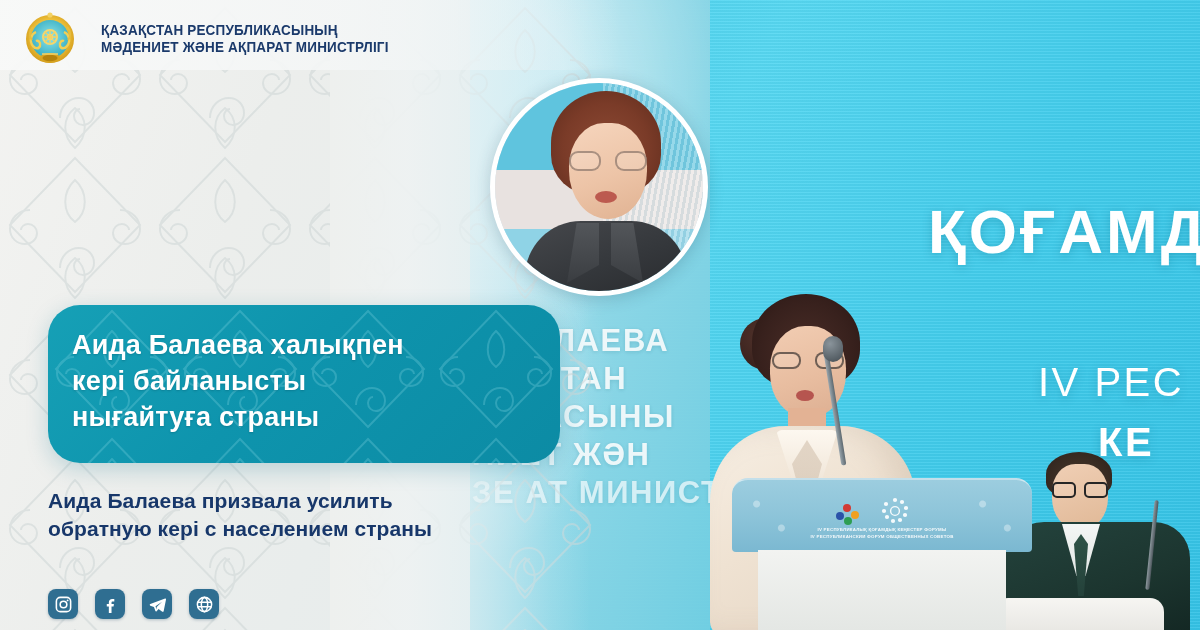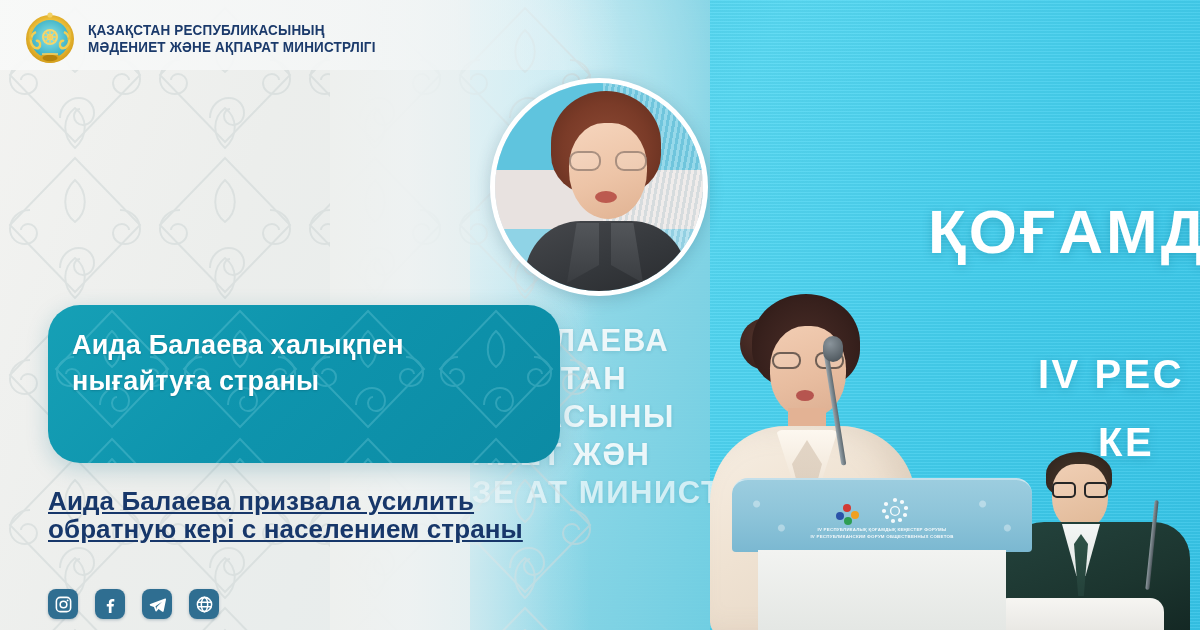--- a/index.html
+++ b/index.html
@@ -56,22 +56,22 @@
   .screen-text div:nth-child(5){ opacity:.72; }
 
   
   .led-title {
     position:absolute; left:548px; top:196px;
     font-size:62px; font-weight:700; letter-spacing:3px;
     color:#ffffff; white-space:nowrap;
     text-shadow:0 2px 10px rgba(0,90,120,.25);
   }
   .led-sub {
-    position:absolute; left:658px; top:352px;
-    font-size:40px; font-weight:700; letter-spacing:2.5px;
+    position:absolute; left:658px; top:360px;
+    font-size:40px; font-weight:400; letter-spacing:2.5px;
     color:#ffffff; white-space:nowrap;
     text-shadow:0 2px 10px rgba(0,90,120,.25);
   }
   .led-sub2 {
     position:absolute; left:718px; top:420px;
     font-size:40px; font-weight:700; letter-spacing:2.5px;
     color:#ffffff; white-space:nowrap;
     text-shadow:0 2px 10px rgba(0,90,120,.25);
   }
 
@@ -258,21 +258,21 @@
     background:linear-gradient(to right,
       rgba(248,249,248,.96) 0%,
       rgba(244,246,246,.90) 55%,
       rgba(234,244,247,.35) 88%,
       rgba(225,242,248,0) 100%);
   }
 
   
   .header{
     position:absolute; left:24px; top:10px;
-    display:flex; align-items:center; gap:12px;
+    display:flex; align-items:center; gap:25px;
   }
   .emblem{ width:52px; height:58px; flex:0 0 auto; }
   .ministry{
     color:#1b3a6b;
     font-weight:700;
     font-size:14.5px;
     line-height:17px;
     letter-spacing:.2px;
     transform:scaleX(.93);
     transform-origin:left center;
@@ -350,24 +350,23 @@
     line-height:36px;
     letter-spacing:.2px;
     text-shadow:0 1px 2px rgba(0,60,75,.25);
   }
 
   
   .subtitle{
     position:absolute; left:48px; top:487px; width:520px;
     color:#17376a;
     font-weight:700;
-    font-size:26px;
+    font-size:21px;
     line-height:28px;
     letter-spacing:.1px;
-    text-decoration:underline;
   }
 
   
   .socials{
     position:absolute; left:48px; top:589px;
     display:flex; gap:17px; align-items:center;
   }
   .soc{
     width:30px; height:30px; border-radius:8px;
     background:#2f6e91;
@@ -547,20 +546,21 @@
             <path d="M26 52 c-10 0 -17 8 -17 16 0 8 6 13 13 13 6 0 10 -4 10 -9 0 -4 -3 -8 -8 -8 -3 0 -6 2 -6 5"></path>
             <path d="M102 52 c10 0 17 8 17 16 0 8 -6 13 -13 13 -6 0 -10 -4 -10 -9 0 -4 3 -8 8 -8 3 0 6 2 6 5"></path>
             <path d="M52 100 c0 -10 8 -17 16 -17 8 0 13 6 13 13 0 6 -4 10 -9 10 -4 0 -8 -3 -8 -8 0 -3 2 -6 5 -6"></path>
           </g>
         </pattern>
       </defs>
       <rect width="512" height="158" fill="url(#orn2)"></rect>
     </svg>
     <div class="headline-text">
       <div>Аида Балаева халықпен</div>
+      <div>кері байланысты</div>
       <div>нығайтуға страны</div>
     </div>
   </div>
 
   <div class="subtitle">
     <div>Аида Балаева призвала усилить</div>
     <div>обратную кері с населением страны</div>
   </div>
 
   <div class="socials">

